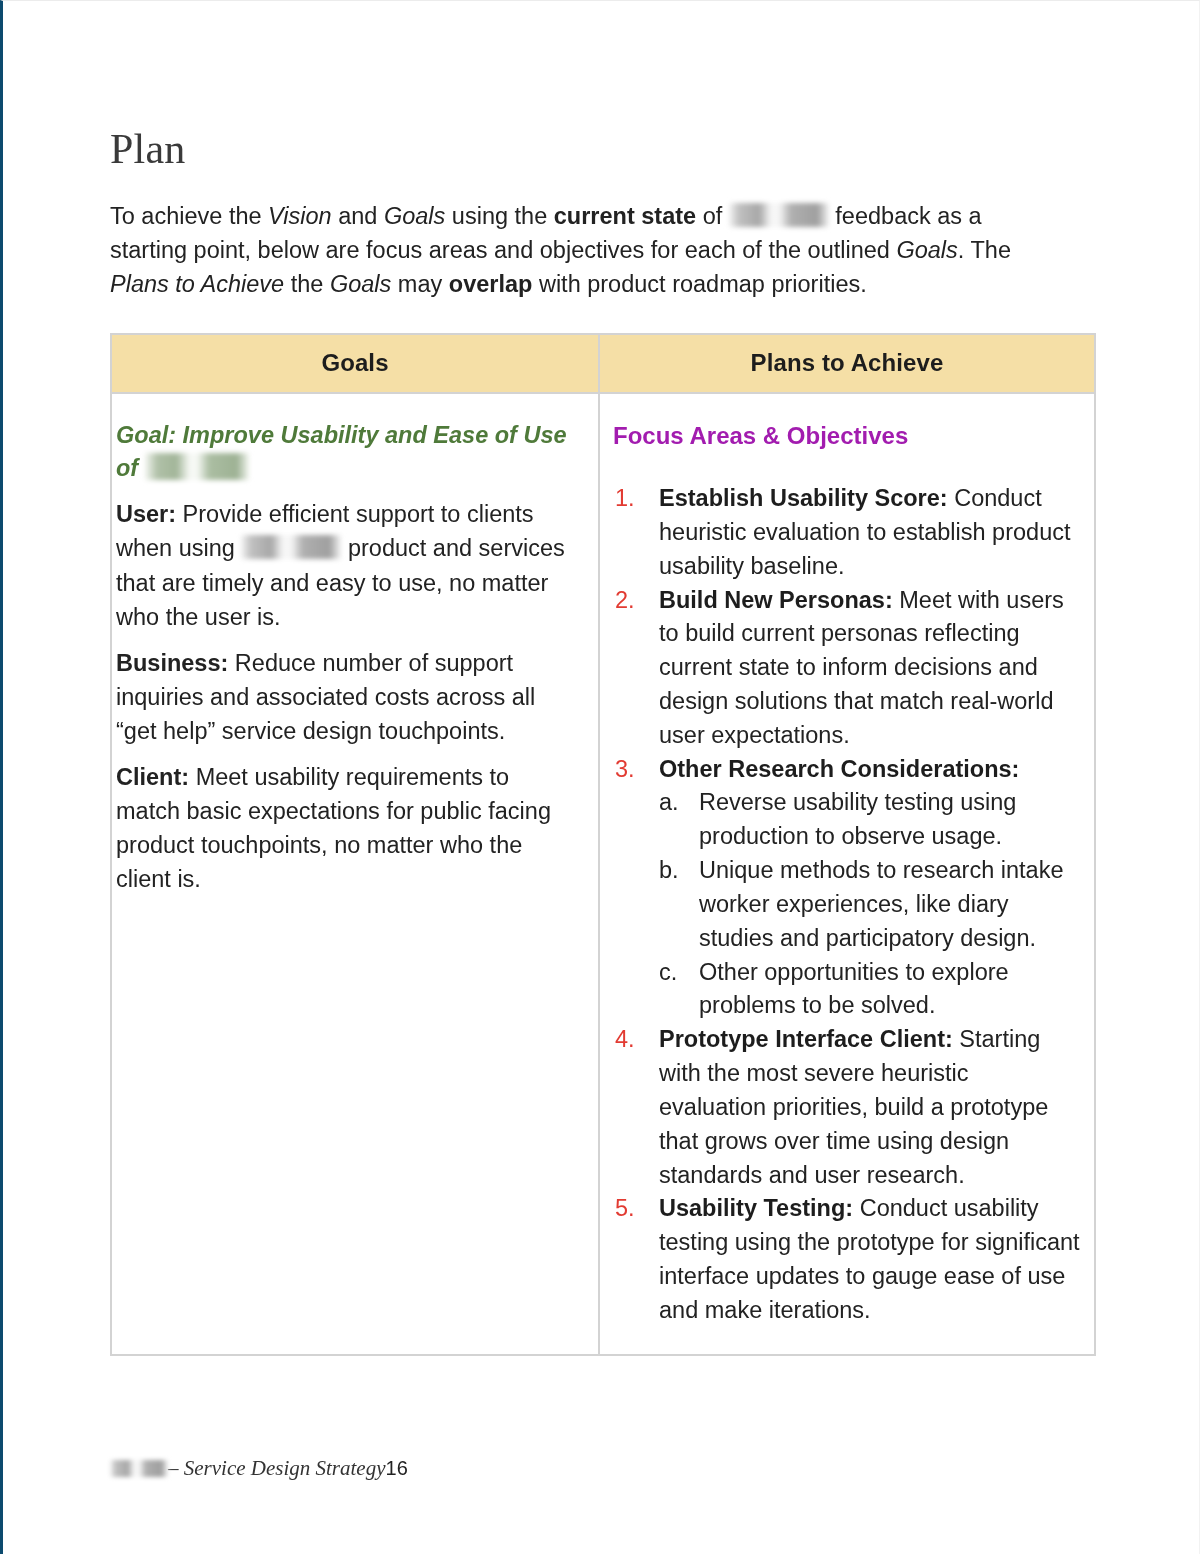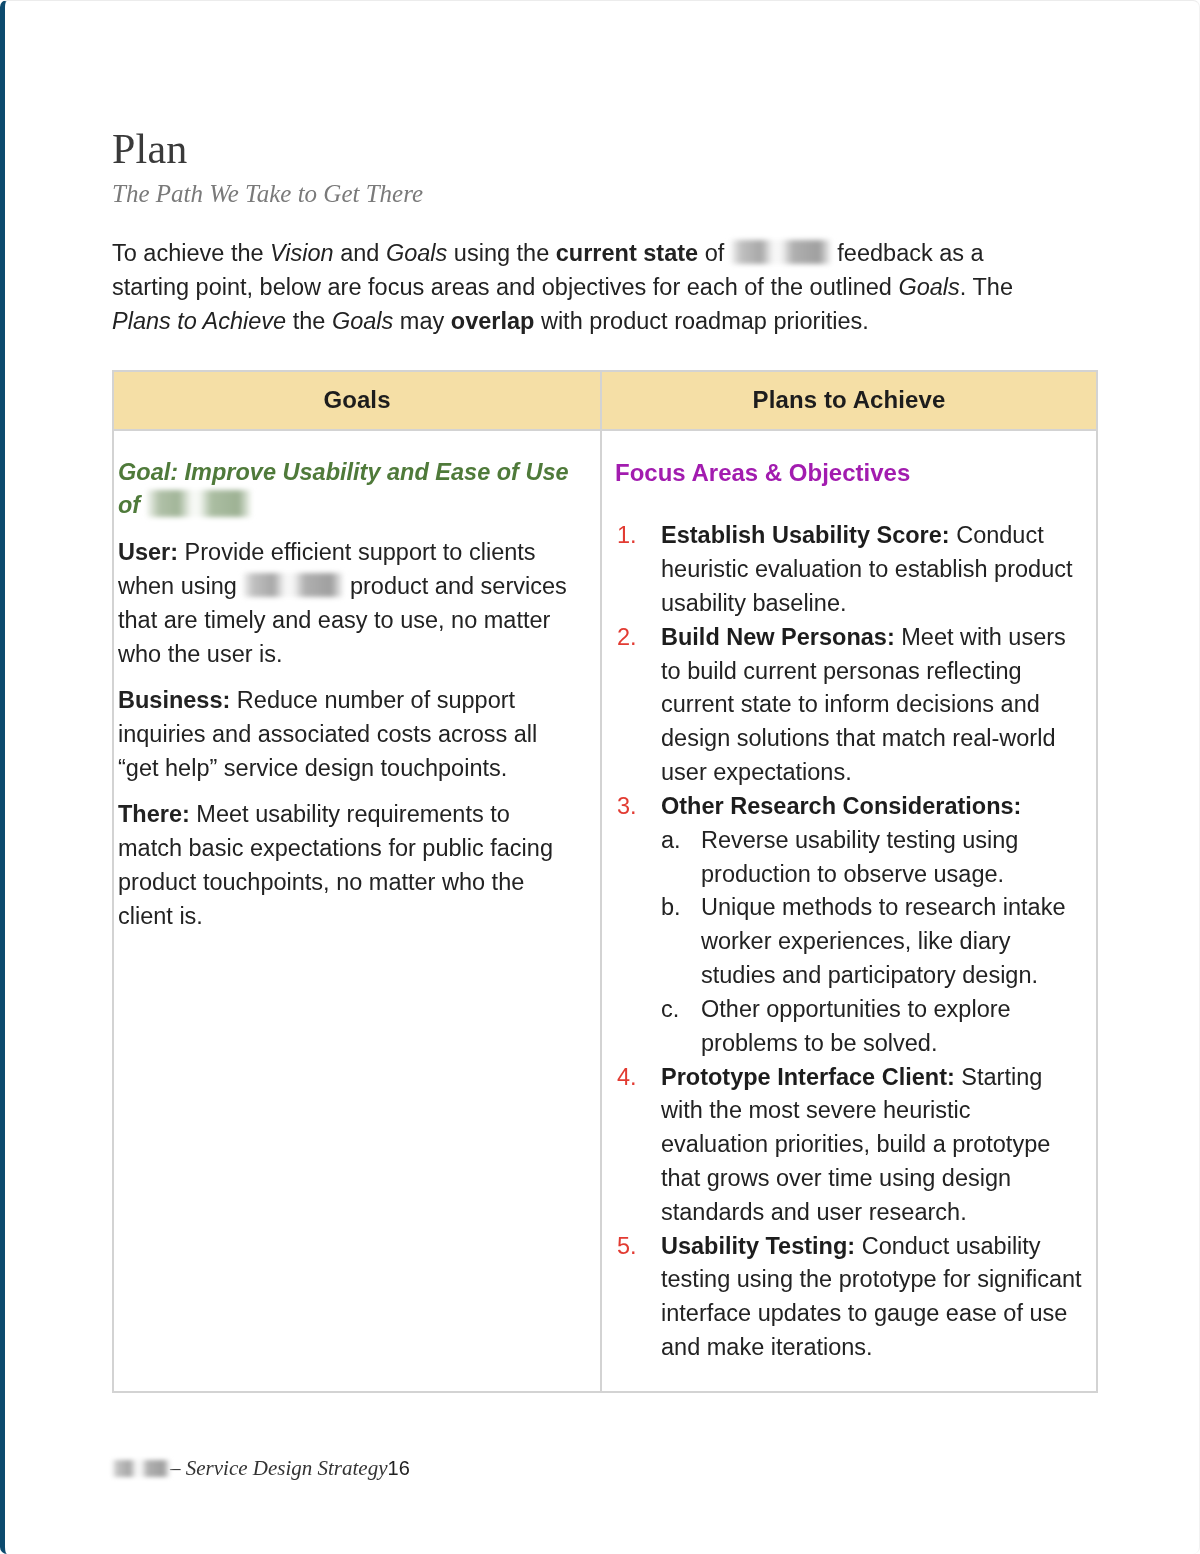--- a/index.html
+++ b/index.html
@@ -12,24 +12,23 @@
     color: #222222;
     -webkit-font-smoothing: antialiased;
   }
 
   .page {
     position: relative;
     width: 1200px;
     height: 1554px;
     background: #ffffff;
     border-top: 1px solid #ececec;
-    border-left: 5px solid #0c4a6e;
+    border-left: 3px solid #0c4a6e;
     border-right: 1px solid #f2f2f2;
     overflow: hidden;
-    border-radius: 7px;
   }
 
   .content {
     position: absolute;
     left: 107px;
     top: 126px;
     width: 984px;
   }
 
   
@@ -215,21 +214,20 @@
   }
 </style>
 </head>
 <body>
 
 <div class="page">
 
   <div class="content">
 
     <h1 class="page-title">Plan</h1>
-    <div class="page-subtitle">The Path We Take to Get There</div>
 
     <p class="intro"><span>To achieve the </span><i>Vision</i><span> and </span><i>Goals</i><span> using the </span><b>current state</b><span> of </span><span class="redact redact-intro" title="redacted"></span><span> feedback as a starting point, below are focus areas and objectives for each of the outlined </span><i>Goals</i><span>. The </span><i>Plans to Achieve</i><span> the </span><i>Goals</i><span> may </span><b>overlap</b><span> with product roadmap priorities.</span></p>
 
     <table class="plan-table">
       <colgroup>
         <col class="col-goals">
         <col class="col-plans">
       </colgroup>
       <thead>
         <tr>
@@ -240,21 +238,21 @@
       <tbody>
         <tr>
 
           <td class="cell cell-goals">
             <div class="goal-heading"><span>Goal: Improve Usability and Ease of Use of </span><span class="redact green redact-goal" title="redacted"></span></div>
 
             <p class="goal-para"><b>User:</b><span> Provide efficient support to clients when using </span><span class="redact redact-user" title="redacted"></span><span> product and services that are timely and easy to use, no matter who the user is.</span></p>
 
             <p class="goal-para"><b>Business:</b><span> Reduce number of support inquiries and associated costs across all “get help” service design touchpoints.</span></p>
 
-            <p class="goal-para"><b>There:</b><span> Meet usability requirements to match basic expectations for public facing product touchpoints, no matter who the client is.</span></p>
+            <p class="goal-para"><b>Client:</b><span> Meet usability requirements to match basic expectations for public facing product touchpoints, no matter who the client is.</span></p>
           </td>
 
           <td class="cell cell-plans">
             <div class="focus-heading">Focus Areas &amp; Objectives</div>
 
             <ol class="plans">
 
               <li>
                 <span class="marker">1.</span><b>Establish Usability Score:</b><span> Conduct heuristic evaluation to establish product usability baseline.</span>
               </li>

